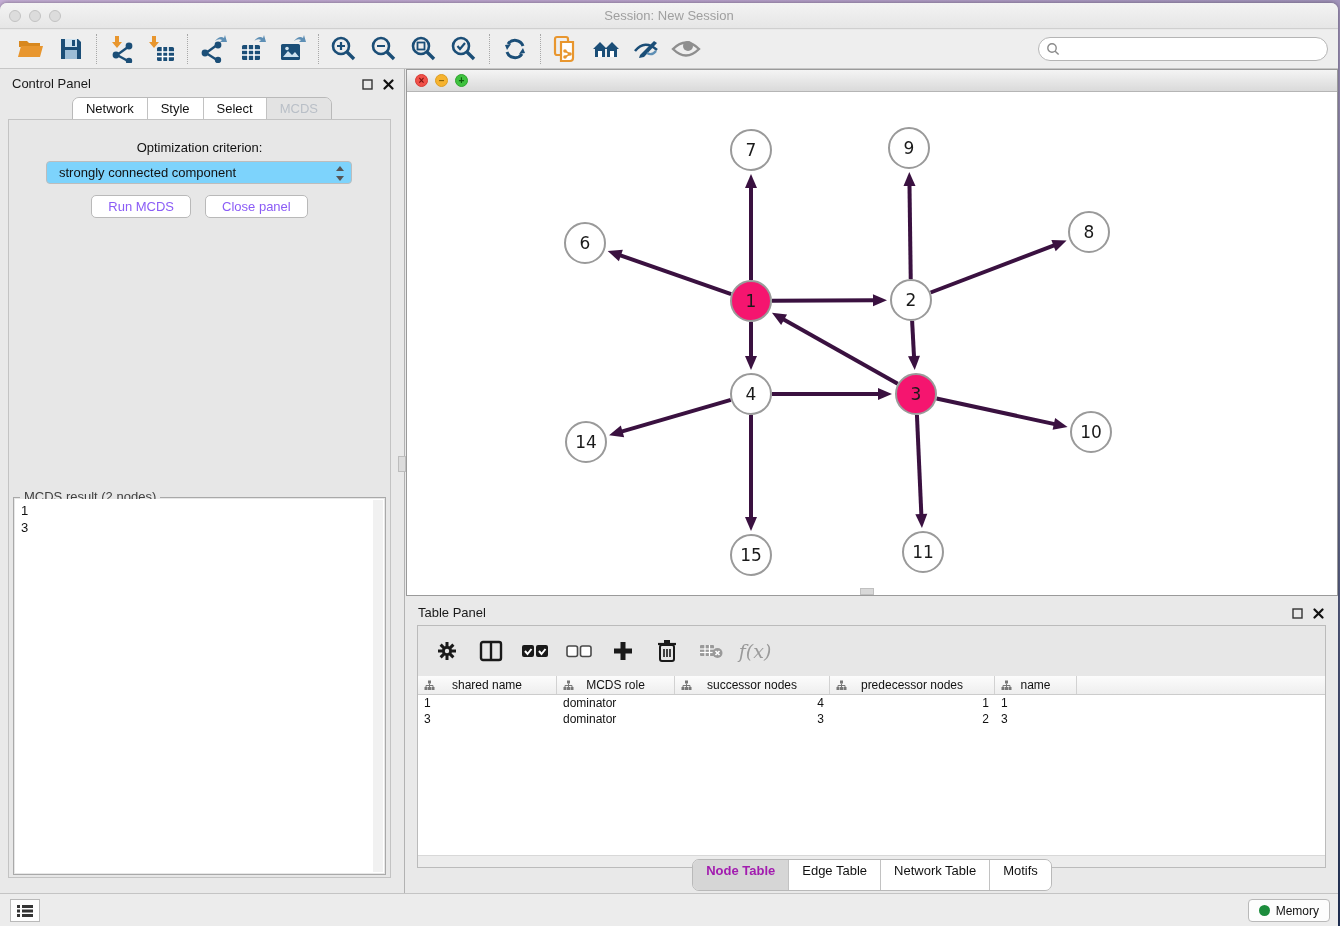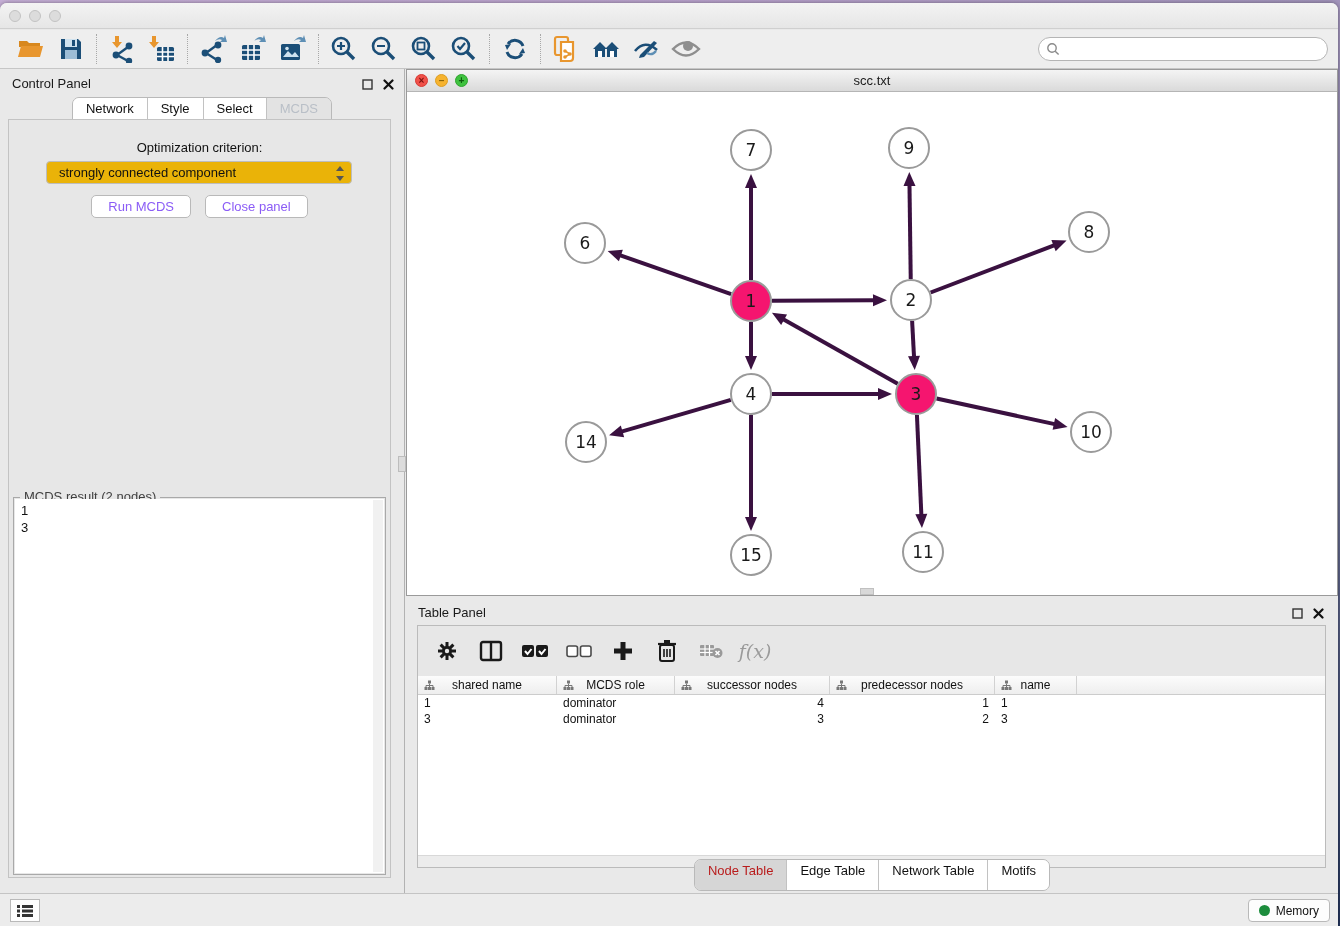--- a/index.html
+++ b/index.html
@@ -40,21 +40,21 @@
   .tab-row { position:absolute; left:0; right:0; display:flex; justify-content:center; }
   .tab-group { display:flex; border:1px solid #b9b9b9; border-radius:7px; overflow:hidden; height:32px; }
   .tab { font-size:13px; padding:3px 13px; background:#fff; color:#111; border-right:1px solid #c2c2c2; white-space:nowrap; }
   .tab:last-child { border-right:none; }
   .tab.active { background:#e3e3e3; color:#b9bfc7; }
   #cp-tabs-row { top:28px; }
   #cp-box { position:absolute; left:8px; right:13px; top:50px; bottom:15px;
     border:1px solid #c3c3c3; background:#e7e7e7; }
   #opt-label { position:absolute; top:20px; left:0; right:0; text-align:center; font-size:13px; color:#111; }
   #criterion-select { position:absolute; left:37px; right:38px; top:41px; height:23px;
-    background:#eab308; border:1px solid #bdbdbd; border-radius:4px;
+    background:#7dd3fc; border:1px solid #bdbdbd; border-radius:4px;
     font-size:13px; color:#111; display:flex; align-items:center; padding-left:12px; }
   #criterion-stepper { position:absolute; right:6px; top:3px; }
   #cp-buttons { position:absolute; top:75px; left:0; right:0; display:flex; justify-content:center; gap:14px; }
   .mac-btn { background:#fff; border:1px solid #b9b9b9; border-radius:5px;
     font-size:13px; color:#8b5cf6; padding:3px 16px; height:23px; font-family:inherit; }
   #result-fieldset { position:absolute; left:4px; right:4px; top:377px; bottom:2px;
     border:1px solid #a9a9a9; }
   #result-title { position:absolute; top:-9px; left:6px; background:#e7e7e7; padding:0 4px;
     font-size:13px; color:#404040; }
   #result-area { position:absolute; inset:1px; background:#fff; padding:3px 6px;
@@ -97,41 +97,42 @@
   #tp-table { flex:1; overflow:hidden; position:relative; background:#fff; }
   #tp-header { display:flex; height:19px; background:linear-gradient(#fcfcfc,#eeeeee);
     border-bottom:1px solid #cccccc; }
   .th { position:relative; border-right:1px solid #d2d2d2; font-size:12px; color:#111;
     display:flex; align-items:center; justify-content:center; flex:none; }
   .th .tree-icon { position:absolute; left:6px; top:4px; }
   .tr { display:flex; height:16px; }
   .td { flex:none; font-size:12px; color:#111; padding:1px 6px; white-space:nowrap; overflow:hidden; }
   #tp-bottom-strip { height:12px; background:#ececec; border-top:1px solid #d8d8d8; flex:none; }
   #table-tabs-row { bottom:2px; }
-  #table-tabs-row .tab.active { background:#d6d6d6; color:#b91c1c; }
+  #table-tabs-row .tab.active { background:#d6d6d6; color:#a21caf;font-weight:bold; }
 
   
   #status-bar { position:absolute; left:0; right:0; bottom:0; height:33px;
     background:#ececec; border-top:1px solid #c4c4c4; }
   #dev-console-button { position:absolute; left:10px; top:5px; width:30px; height:23px;
     background:#fdfdfd; border:1px solid #b9b9b9; display:flex; align-items:center; justify-content:center; }
   #memory-button { position:absolute; right:8px; top:5px; height:23px;
     background:#fdfdfd; border:1px solid #b9b9b9; border-radius:4px;
     display:flex; align-items:center; gap:6px; padding:0 10px; font-size:12px; color:#111; }
   #memory-dot { width:11px; height:11px; border-radius:50%; background:#1c8c3c; }
 </style>
 </head>
 <body>
 
 <div id="app">
 
   <div id="titlebar">
     <span class="tl-dot" style="left:9px"></span>
     <span class="tl-dot" style="left:29px"></span>
     <span class="tl-dot" style="left:49px"></span>
+    <div id="win-title">Session: New Session</div>
   </div>
 
   <div id="toolbar">
     <span id="toolbar-groups" style="display:flex;align-items:center">
         <span class="tb-group">
           <span class="tb-btn">
             <span>
               <svg width="28" height="26" viewBox="0 0 28 26">
                 <path d="M2,5 h8 l2,2 h11 v4 H2 Z" fill="#d8871d"></path>
                 <path d="M4,10 h22 l-3,11 H1 Z" fill="#e8962e"></path>
@@ -381,21 +382,20 @@
     </div>
   </div>
 
   <div class="grip-v"></div>
 
   <div id="net-window">
     <div id="net-titlebar">
       <span class="net-dot" id="net-close">×</span>
       <span class="net-dot" id="net-min">–</span>
       <span class="net-dot" id="net-max">+</span>
-      <div id="net-title">scc.txt</div>
     </div>
     <svg id="graph-svg" width="930" height="503">
         <line x1="344" y1="188" x2="344" y2="94" stroke="#3a1140" stroke-width="4"></line>
         <polygon points="344,82 350,96 338,96" fill="#3a1140"></polygon>
         <line x1="324.1752536154717" y1="202.07328138371903" x2="211.98527951633417" y2="162.8743747707674" stroke="#3a1140" stroke-width="4"></line>
         <polygon points="200.65685301088945,158.91624984717825 215.85241306236952,157.86984900530987 211.89428813878038,169.1982755107546" fill="#3a1140"></polygon>
         <line x1="364.9995898557659" y1="208.86875256340147" x2="468.0007031044013" y2="208.22499560559748" stroke="#3a1140" stroke-width="4"></line>
         <polygon points="480.0004687362675,208.1499970703983 466.03824143335646,214.23737817739712 465.9632428981573,202.23761254553088" fill="#3a1140"></polygon>
         <line x1="344" y1="230" x2="344" y2="266" stroke="#3a1140" stroke-width="4"></line>
         <polygon points="344,278 338,264 350,264" fill="#3a1140"></polygon>

